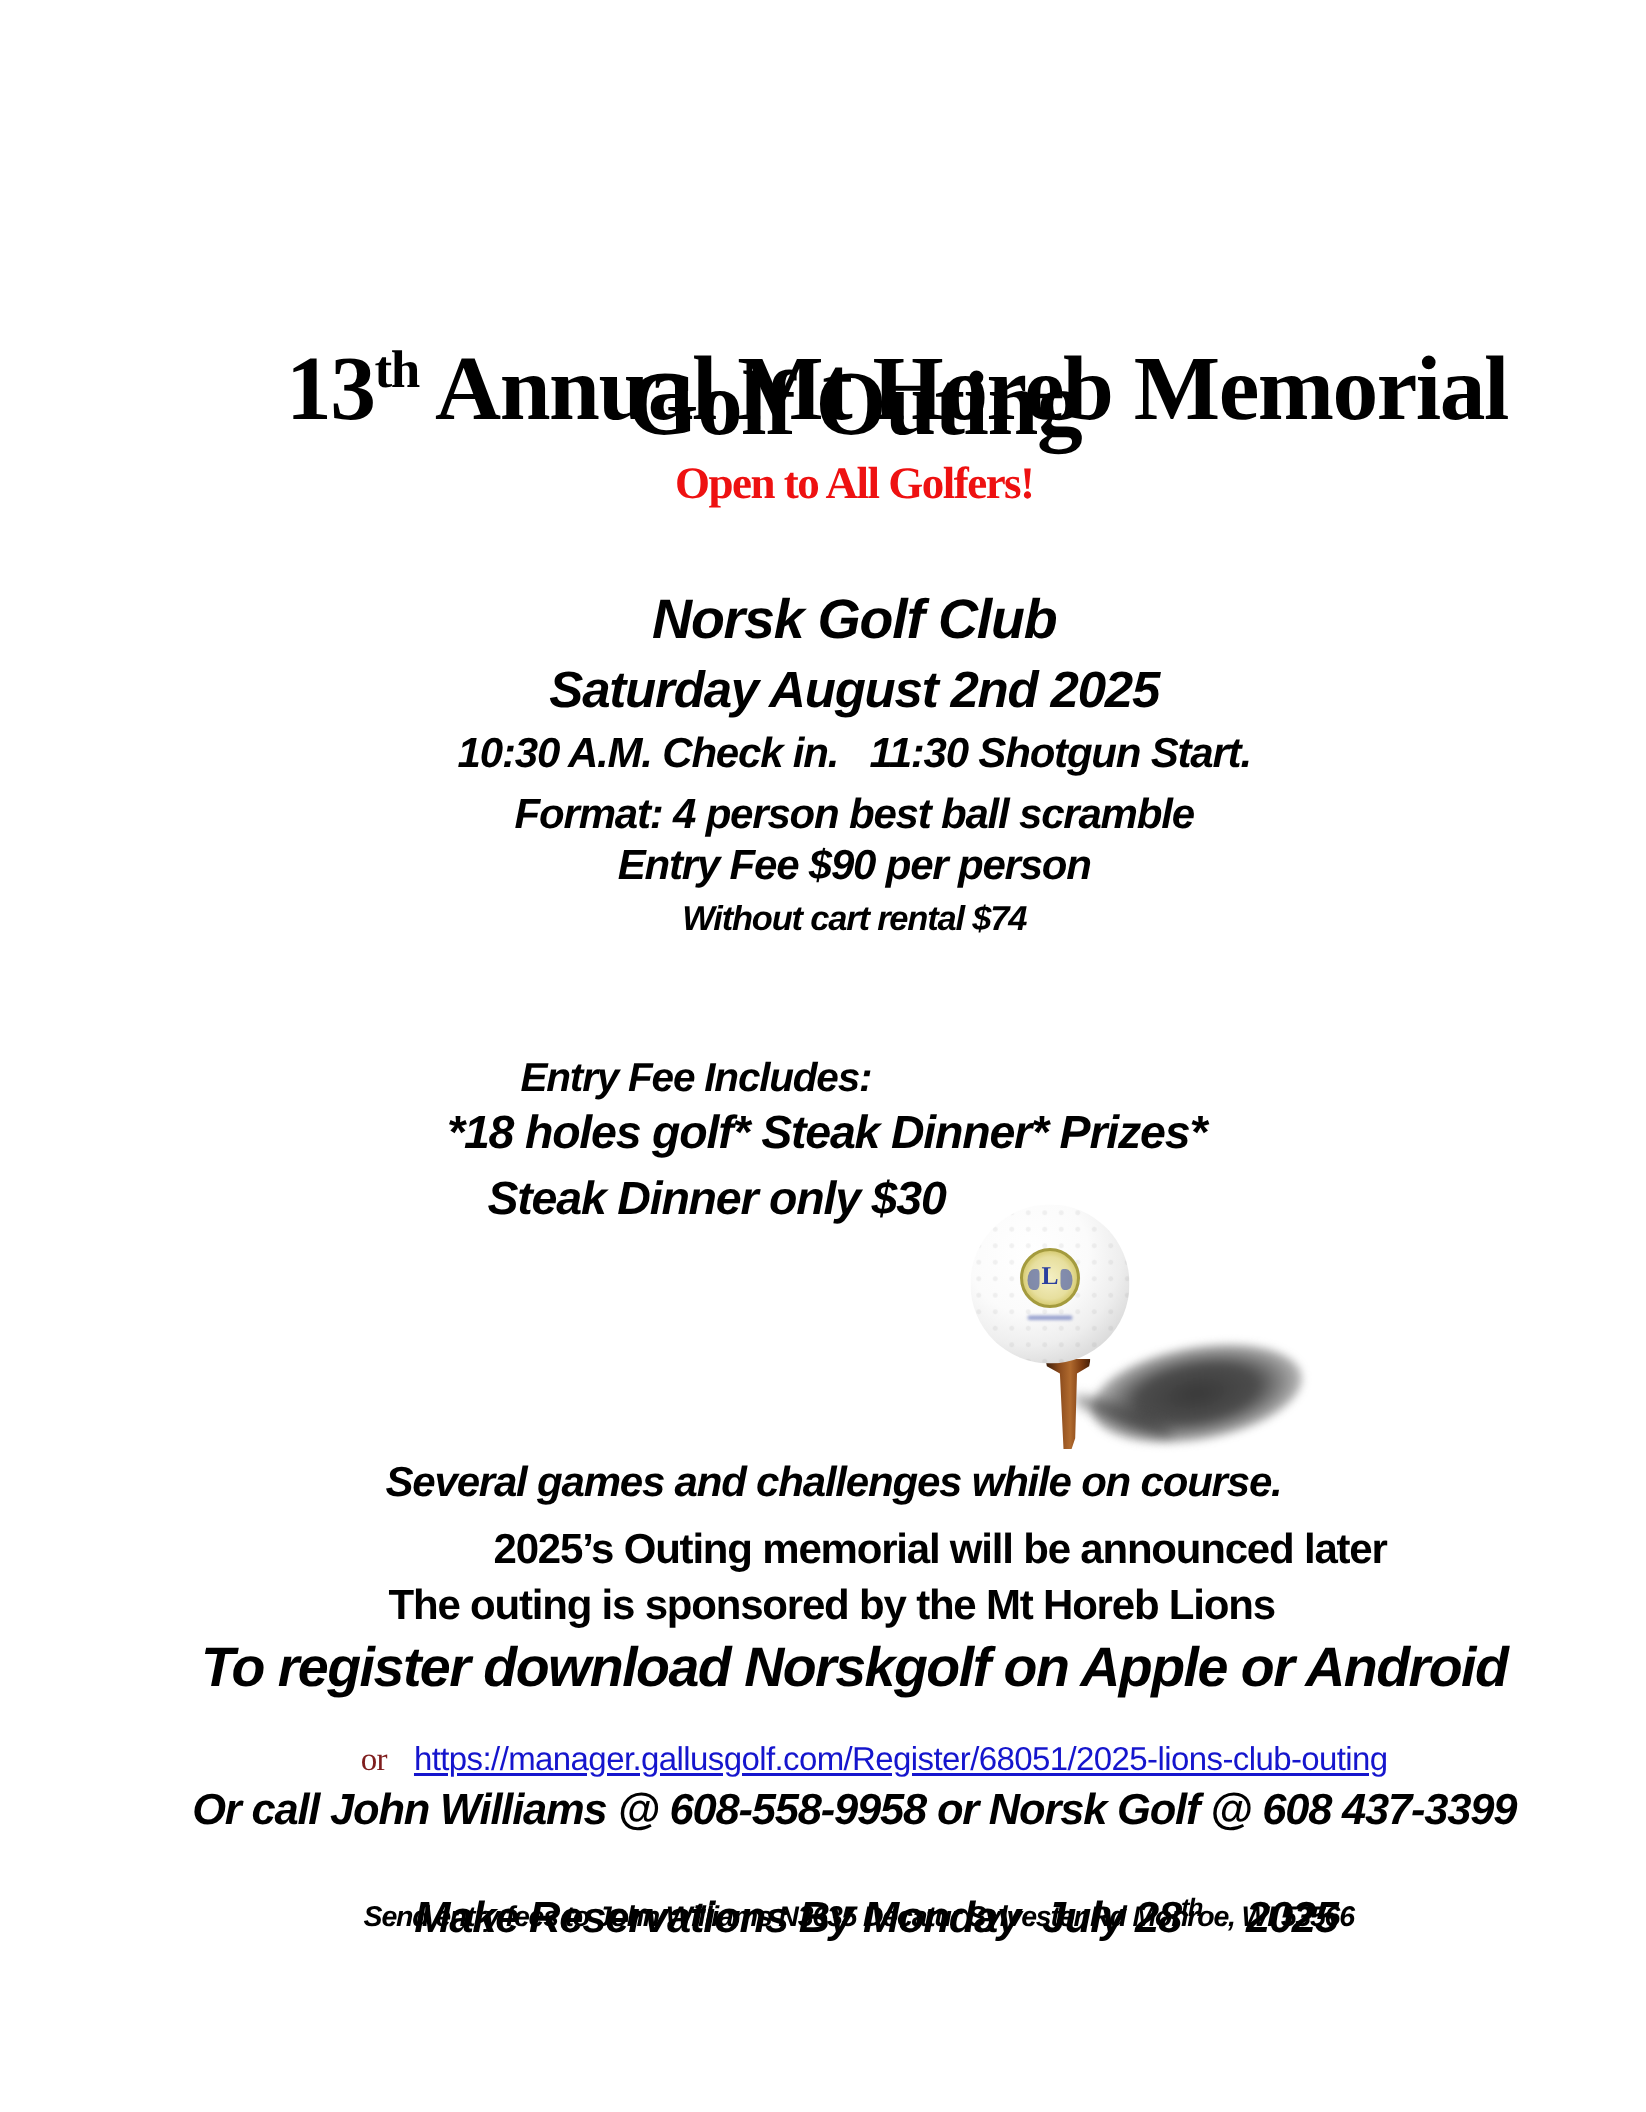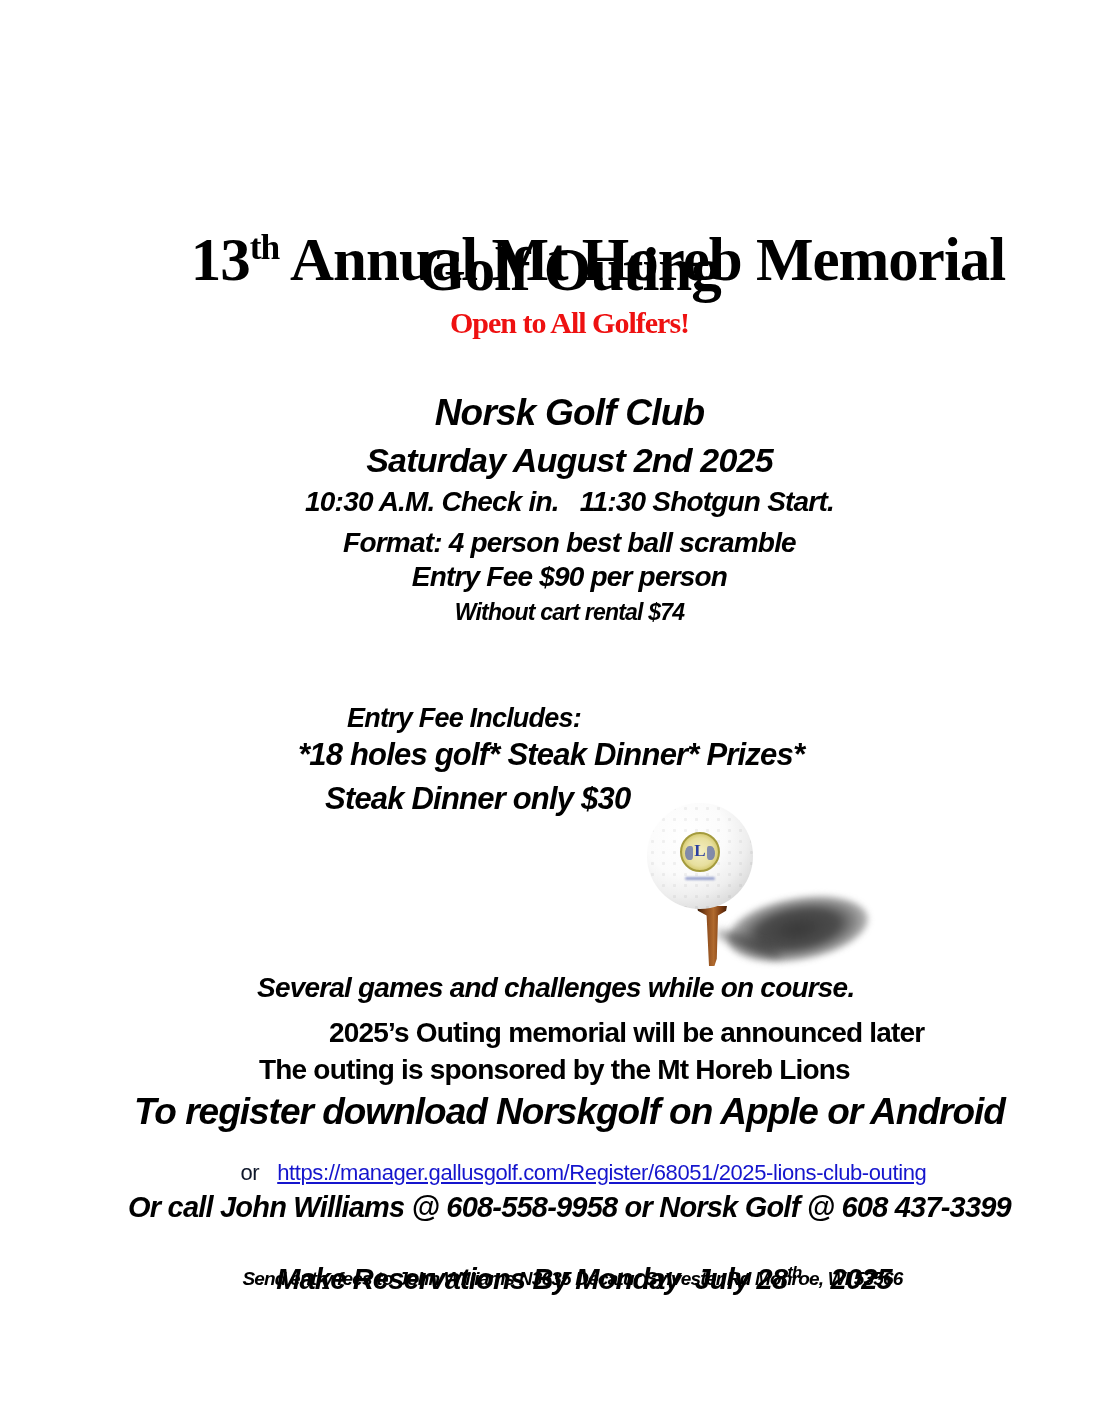--- a/index.html
+++ b/index.html
@@ -60,22 +60,23 @@
     color: #1515cd;
     text-decoration: underline;
     font-weight: normal;
     font-style: normal;
     letter-spacing: -0.4px;
     margin-left: 18px;
   }
   .or-label {
     font-weight: normal;
     font-style: normal;
-    color: #0f172a;
+    color: #7f1d1d;
     letter-spacing: -0.4px;
+    font-family: Liberation Serif, serif;
   }
 
   
   .ball-graphic {
     position: absolute;
     left: 640px;
     top: 800px;
     width: 235px;
     height: 175px;
   }

